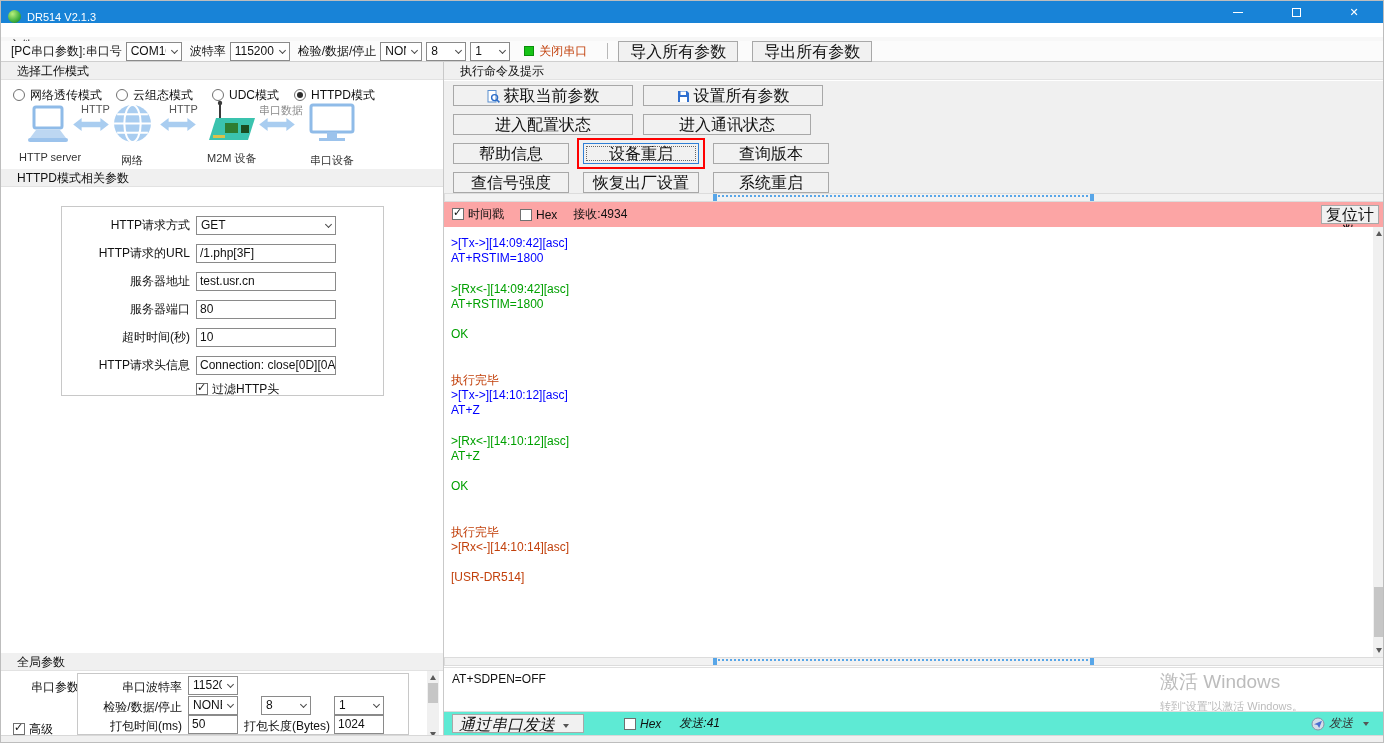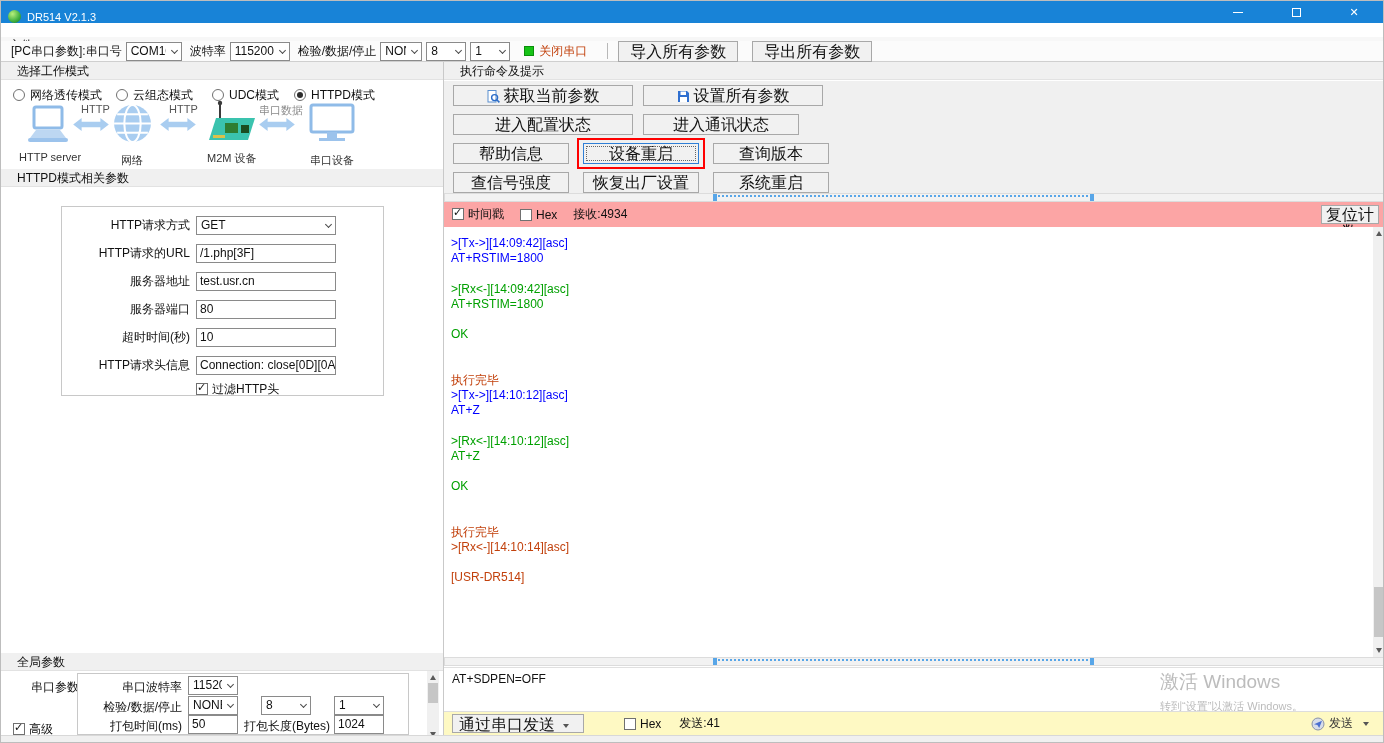--- a/index.html
+++ b/index.html
@@ -78,21 +78,21 @@
 
   
   .vsb { position:absolute; background:#f0f0f0; width:12px; }
   .vsb .tri-up, .vsb .tri-down { position:absolute; left:3px; width:0; height:0; border-left:3px solid transparent; border-right:3px solid transparent; }
   .tri-up { border-bottom:5px solid #5a5a5a; top:4px; }
   .tri-down { border-top:5px solid #5a5a5a; bottom:4px; }
   .vsb-thumb { position:absolute; left:1px; width:10px; background:#c6c6c6; }
 
   
   .send-area { position:absolute; left:443px; top:666px; width:941px; height:44px; background:#fff; border-top:1px solid #e0e0e0; padding:4px 0 0 8px; }
-  .send-toolbar { position:absolute; left:443px; top:710px; width:941px; height:24px; background:#fef9c3; border-top:1px solid #ddd; display:flex; align-items:center; padding-left:8px; }
+  .send-toolbar { position:absolute; left:443px; top:710px; width:941px; height:24px; background:#5eead4; border-top:1px solid #ddd; display:flex; align-items:center; padding-left:8px;font-style:italic; }
   .via-btn { position:relative; padding:1px 14px 1px 6px; margin-right:40px; }
   .via-btn .chev2 { display:inline-block; width:0; height:0; border-left:3px solid transparent; border-right:3px solid transparent; border-top:4px solid #555; margin-left:8px; vertical-align:2px; }
   .send-right { margin-left:auto; display:flex; align-items:center; margin-right:16px; color:#333; }
 
   .watermark { position:absolute; right:80px; top:668px; color:#bcbcbc; text-align:left; pointer-events:none; }
   .watermark .wl1 { font-size:19px; }
   .watermark .wl2 { font-size:11px; margin-top:4px; }
 
   .bottom-strip { position:absolute; left:0; top:734px; width:100%; height:9px; background:#f0f0f0; border-top:1px solid #d8d8d8; }
 
@@ -272,21 +272,21 @@
           <rect x="1" y="0.5" width="8" height="11.5" fill="#fff" stroke="#5a8fd0"></rect>
           <circle cx="7.6" cy="7.6" r="3" fill="none" stroke="#2b6cc8" stroke-width="1.4"></circle>
           <line x1="9.8" y1="9.8" x2="12.4" y2="12.4" stroke="#2b6cc8" stroke-width="1.6"></line>
         </svg></span><span>获取当前参数</span></span>
   <span class="btn" style="left:642px; top:84px; width:180px"><span class="btn-ico"><svg width="13" height="13" viewBox="0 0 13 13">
           <path d="M1 1 H10 L12 3 V12 H1 Z" fill="#2f6fd0"></path>
           <rect x="3.5" y="1.5" width="5.5" height="3.5" fill="#fff"></rect>
           <rect x="3" y="7" width="7" height="5" fill="#fff"></rect>
         </svg></span><span>设置所有参数</span></span>
   <span class="btn" style="left:452px; top:113px; width:180px">进入配置状态</span>
-  <span class="btn" style="left:642px; top:113px; width:156px">进入通讯状态</span>
+  <span class="btn" style="left:642px; top:113px; width:168px">进入通讯状态</span>
   <span class="btn" style="left:452px; top:142px; width:116px">帮助信息</span>
   <span class="btn btn-focus" style="left:582px; top:142px; width:116px">设备重启</span>
   <div class="red-box" style="left:576px; top:137px; width:128px; height:31px"></div>
   <span class="btn" style="left:712px; top:142px; width:116px">查询版本</span>
   <span class="btn" style="left:452px; top:171px; width:116px">查信号强度</span>
   <span class="btn" style="left:582px; top:171px; width:116px">恢复出厂设置</span>
   <span class="btn" style="left:712px; top:171px; width:116px">系统重启</span>
 
   <div class="hslider" style="left:443px; top:192px; width:941px">
     <div class="hthumb" style="left:270px; width:377px"></div>

